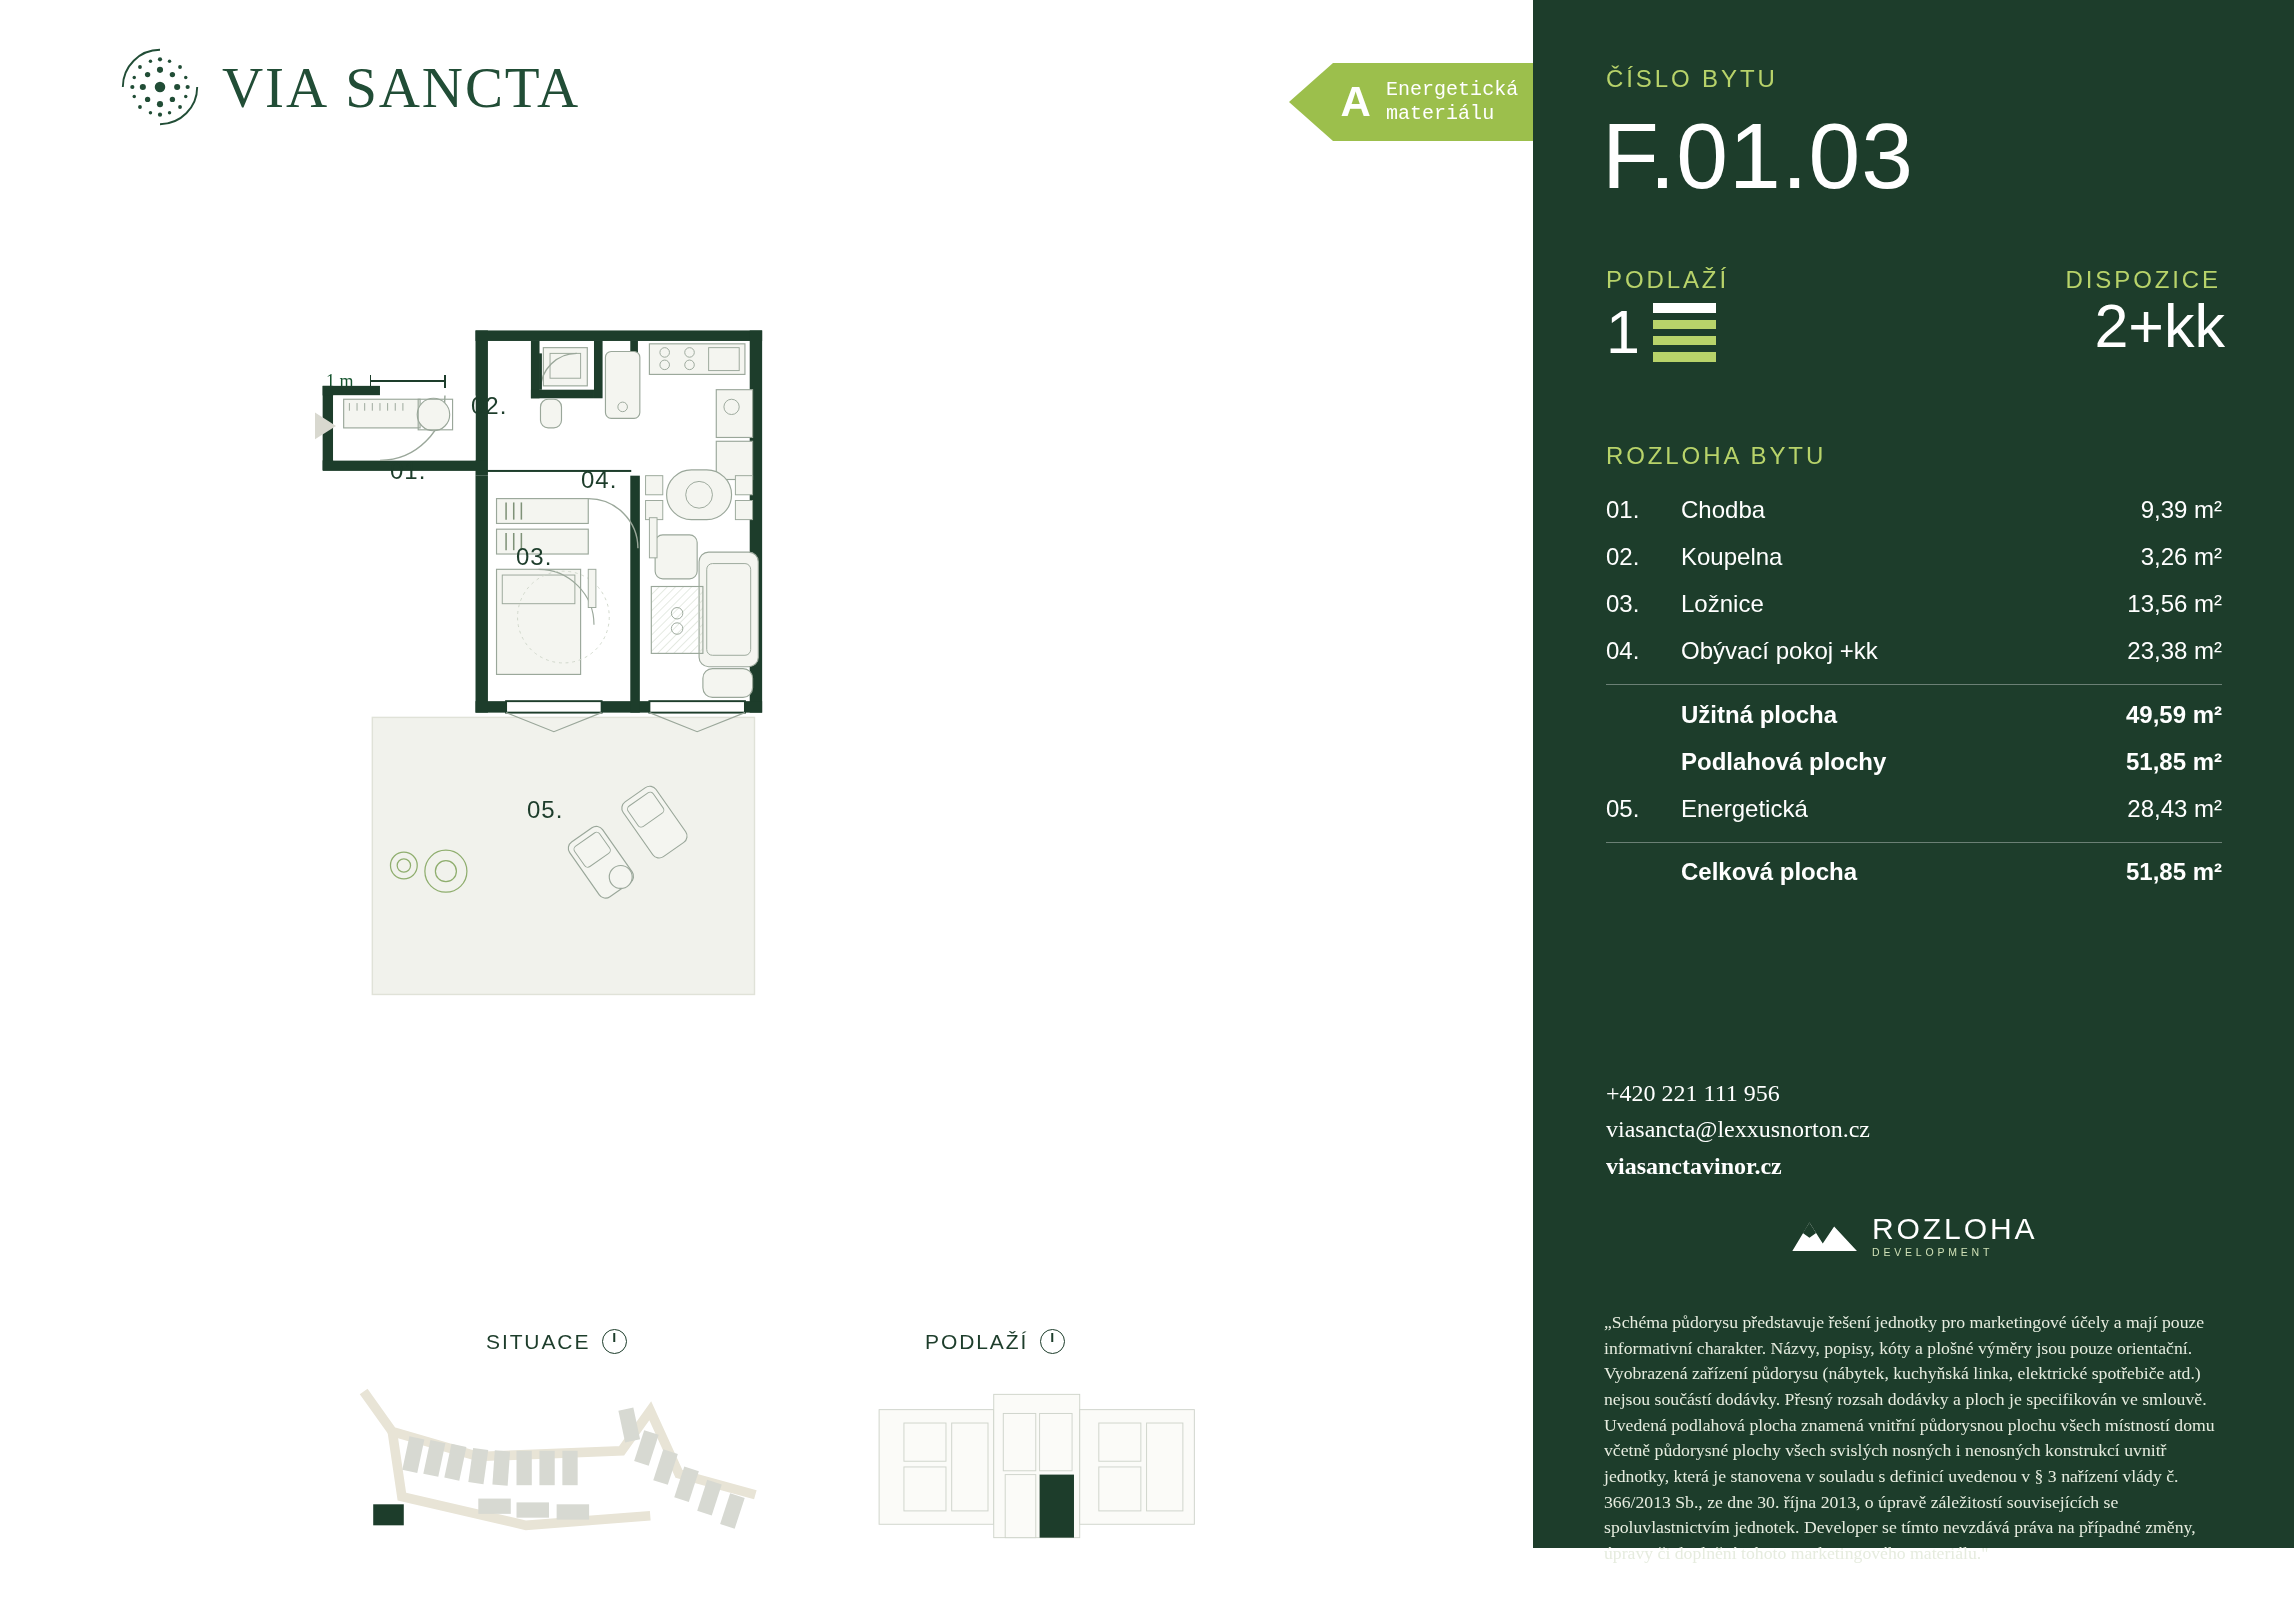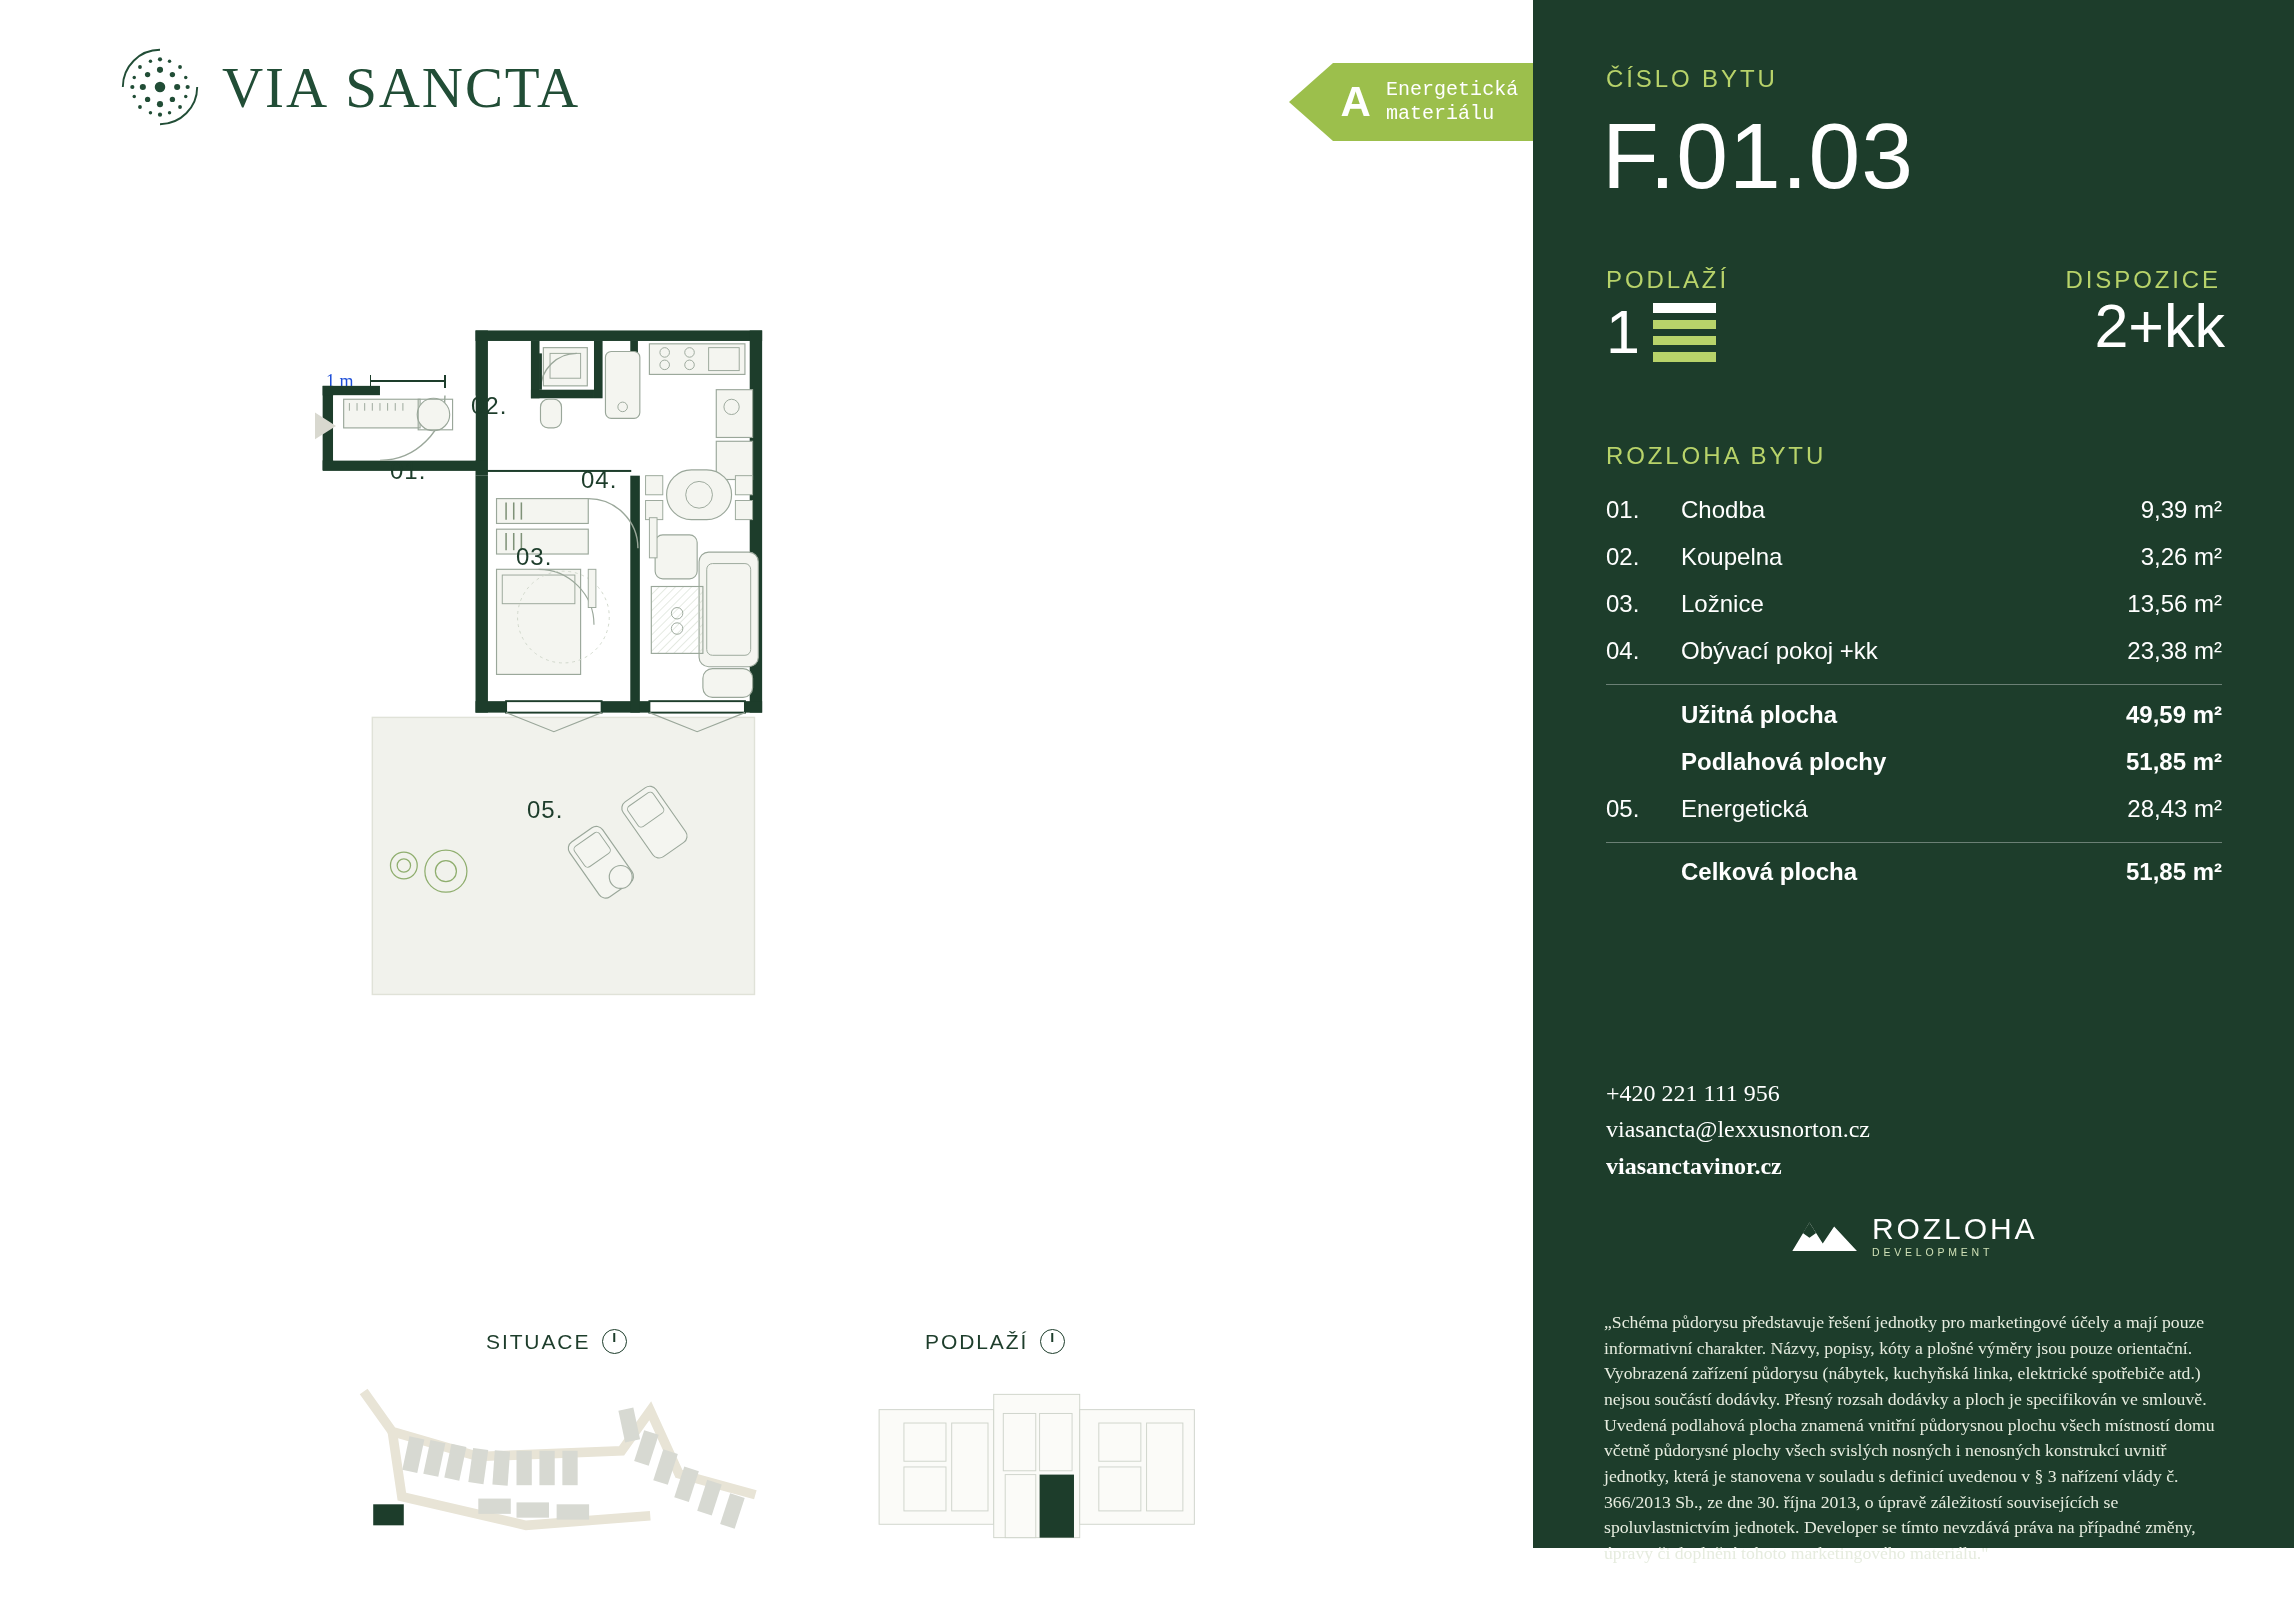--- a/index.html
+++ b/index.html
@@ -74,21 +74,21 @@
     padding: 0 15.3px 0 1.9px;
   }
 
   
   .scalebar {
     position: absolute;
     left: 326px; top: 371px;
     display: flex; align-items: center; gap: 16px;
     font-family: "Liberation Serif", serif;
     font-size: 18px;
-    color: #1d4ed8;
+    color: #14532d;
   }
   .scalebar .tickline {
     position: relative;
     width: 76px; height: 13.4px;
   }
   .scalebar .tickline:before,
   .scalebar .tickline:after {
     content: ""; position: absolute; width: 1.4px; height: 13.4px; background: #1d3d2b;
   }
   .scalebar .tickline:before { left: 0; }

